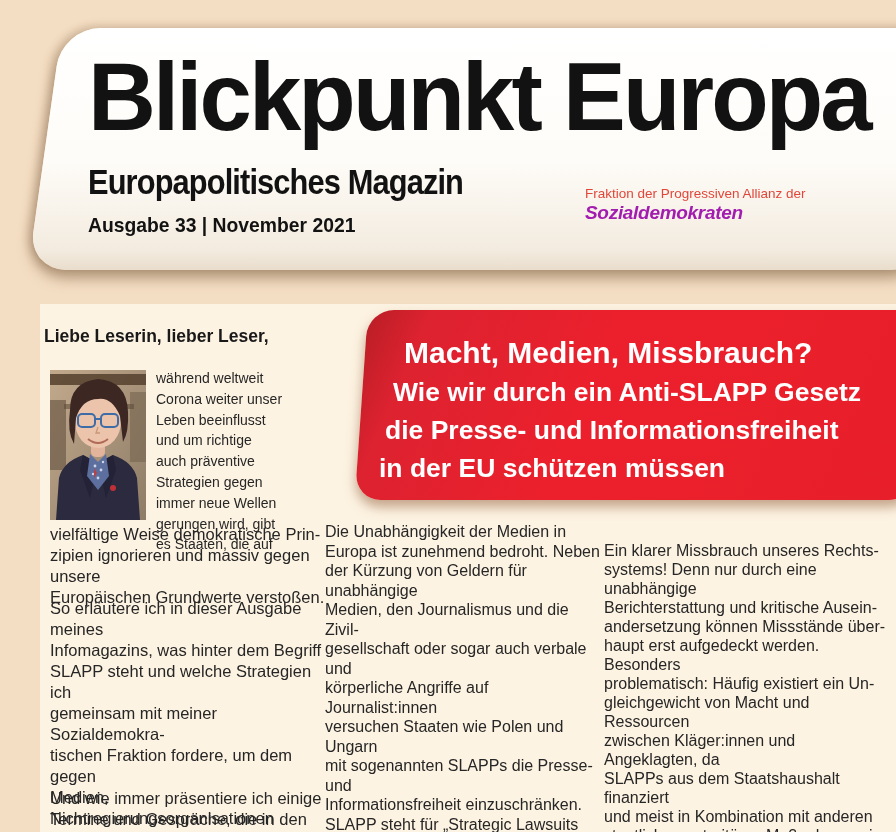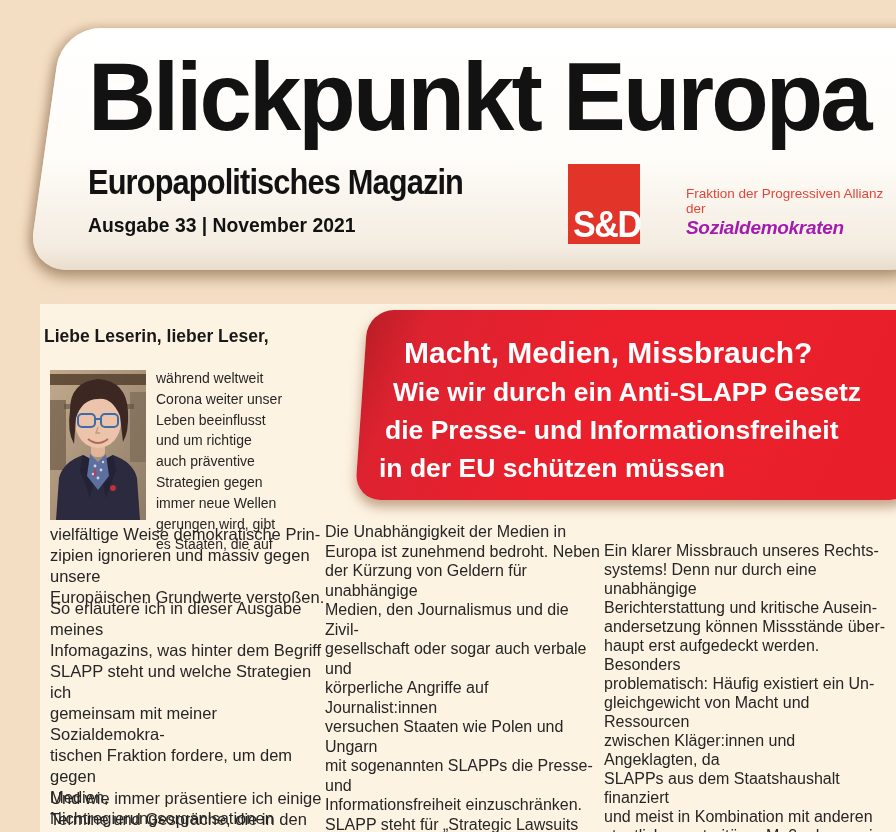--- a/index.html
+++ b/index.html
@@ -37,21 +37,21 @@
 
   
   .sd-logo{position:absolute;left:568px;top:164px;display:flex;}
   .sd-square{
     width:72px;height:80px;background:#e23428;color:#ffffff;
     display:flex;align-items:flex-end;
     font-weight:bold;font-size:37px;letter-spacing:-1.5px;
     padding:0 0 4px 5px;box-sizing:border-box;
   }
   .sd-square span{display:inline-block;transform:scaleX(.92);transform-origin:left;line-height:.85;}
-  .sd-text{padding:22px 0 0 17px;color:#e2463a;margin-left:29px;}
+  .sd-text{padding:22px 0 0 17px;color:#e2463a;}
   .sd-text .l1{font-size:13.5px;line-height:15px;}
   .sd-text .l2{font-size:19px;line-height:24px;font-weight:bold;color:#a21caf;letter-spacing:-.3px;font-style:italic;}
   .sd-text .l3{font-size:14px;line-height:16px;}
 
   
   .content-bg{
     position:absolute;left:40px;top:304px;right:0;bottom:0;
     background:#fdf3e2;
   }
 
@@ -89,23 +89,20 @@
 
 <div class="band">
   <div class="band-inner">
     <h1 class="mast-title"><span>Blickpunkt Europa</span></h1>
     <div class="mast-sub"><span>Europapolitisches Magazin</span></div>
     <div class="mast-issue"><span>Ausgabe 33 | November 2021</span></div>
   </div>
 </div>
 
 <div class="sd-logo">
-  <div class="sd-square">
-      <span>S&amp;D</span>
-    </div>
   <div class="sd-text">
     <div class="l1">Fraktion der Progressiven Allianz der</div>
     <div class="l2">Sozialdemokraten</div>
   </div>
 </div>
 
 <div class="content-bg"></div>
 
 <div class="red-banner">
   <div class="red-inner">

